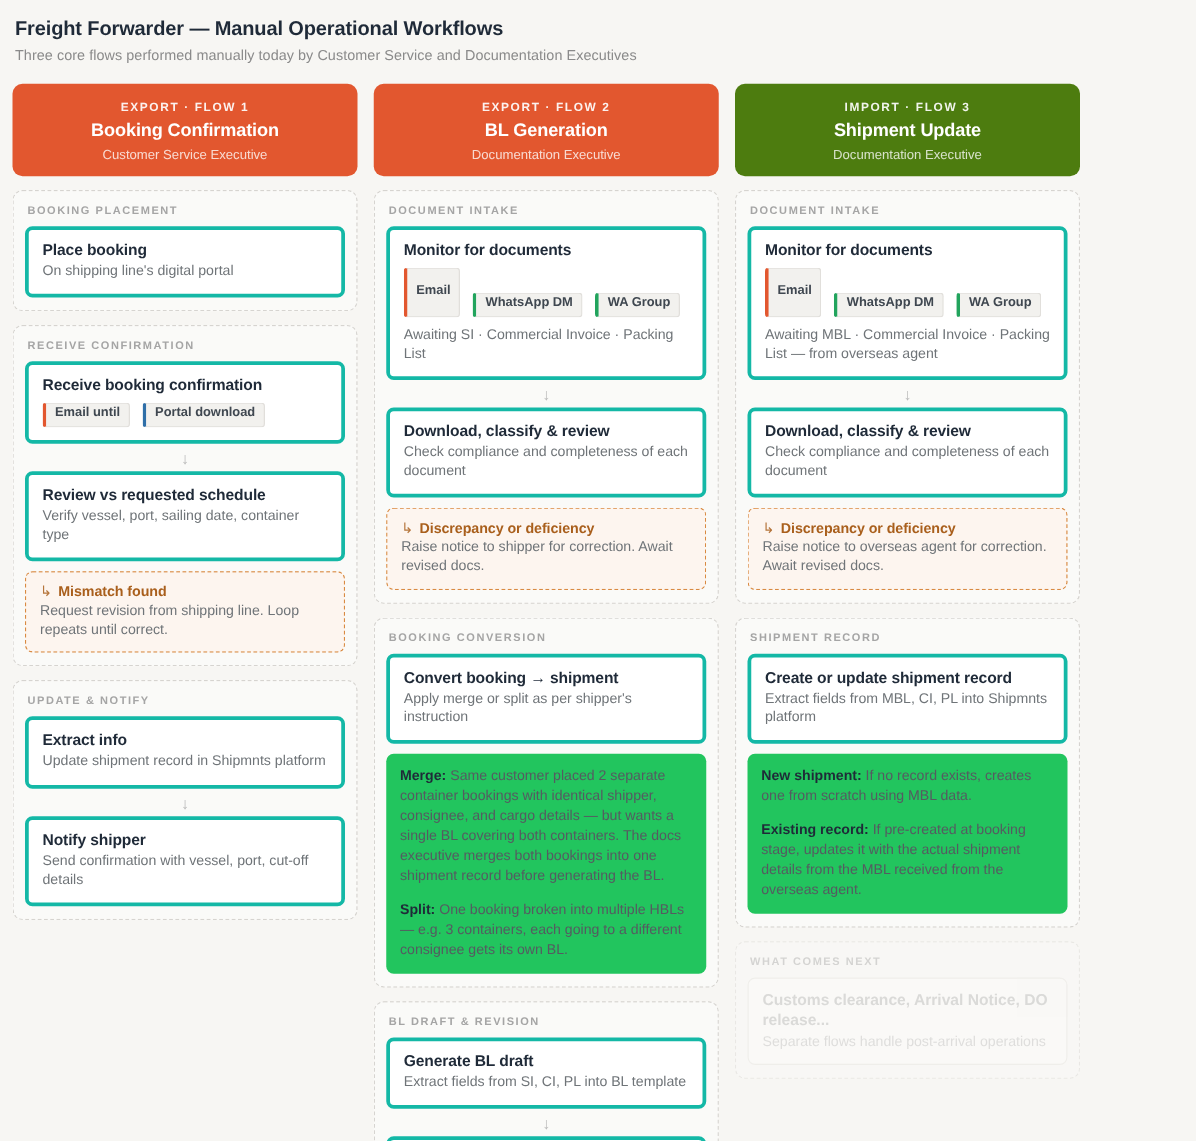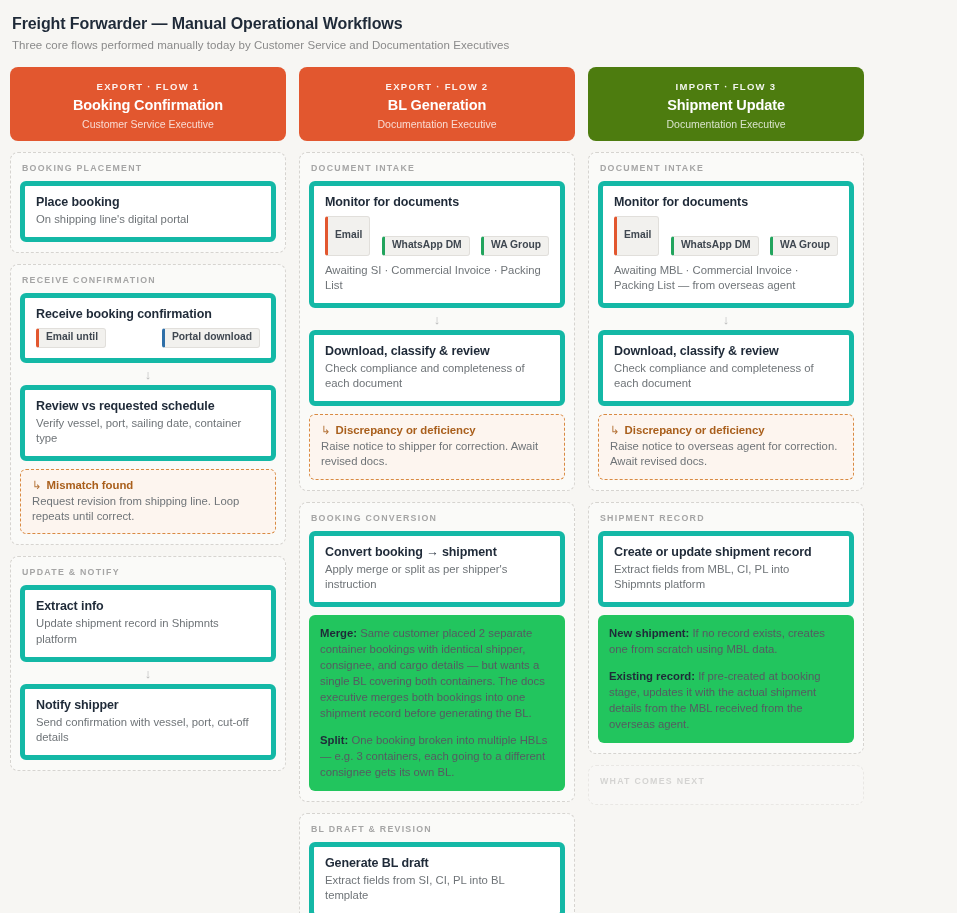--- a/index.html
+++ b/index.html
@@ -48,35 +48,35 @@
     padding: 9px 9px 10px; background: rgba(255,255,255,0.42);
   }
   .section.muted { opacity: .42; }
   .section-label {
     font-size: 8.8px; font-weight: 700; letter-spacing: 1.25px;
     color: #a5a5a5; text-transform: uppercase; margin: 1px 0 8px 2px;
   }
 
   
   .step {
-    background: #ffffff; border: 5px solid #14b8a6; border-radius: 6px;
+    background: #ffffff; border: 3px solid #14b8a6; border-radius: 6px;
     padding: 9px 11px 10px;
   }
   .step-title {
     font-size: 12.5px; font-weight: 700; color: #1f2a38; letter-spacing: -0.1px;
   }
   .step-desc {
     font-size: 11.3px; color: #6f7478; margin-top: 3px; line-height: 1.34;
   }
   .step-meta {
     font-size: 11.3px; color: #6f7478; margin-top: 7px; line-height: 1.34;
   }
 
   
-  .tags { display: flex; flex-wrap: wrap; gap: 0; margin-top: 7px; justify-content: space-between; }
+  .tags { display: flex; flex-wrap: wrap; gap: 10px; margin-top: 7px; }
   .tag {
     display: inline-flex; align-items: center;
     background: #f2f1ee; border: 1px solid #e1dfdb; border-radius: 3px;
     font-size: 10.3px; font-weight: 700; color: #3f4750;
     padding: 2px 7px 3px 7px; border-left-width: 3px; line-height: 1.25;
   }
   .tag.c-orange { border-left-color: #e2572f; }
   .tag.c-green  { border-left-color: #22a45d; margin-top: 20px; }
   .tag.c-blue   { border-left-color: #2f6fa8; }
 
@@ -256,17 +256,21 @@
             <div class="step-title">Create or update shipment record</div>
             <div class="step-desc">Extract fields from MBL, CI, PL into Shipmnts platform</div>
           </div>
           <div class="note">
             <p><b>New shipment:</b> If no record exists, creates one from scratch using MBL data.</p>
             <p><b>Existing record:</b> If pre-created at booking stage, updates it with the actual shipment details from the MBL received from the overseas agent.</p>
           </div>
         </div>
         <div class="section muted">
           <div class="section-label">WHAT COMES NEXT</div>
+          <div class="next-card">
+            <div class="next-title">Customs clearance, Arrival Notice, DO release...</div>
+            <div class="next-desc">Separate flows handle post-arrival operations</div>
+          </div>
         </div>
       </div>
     </div>
 
 </div>
 
 </body></html>

